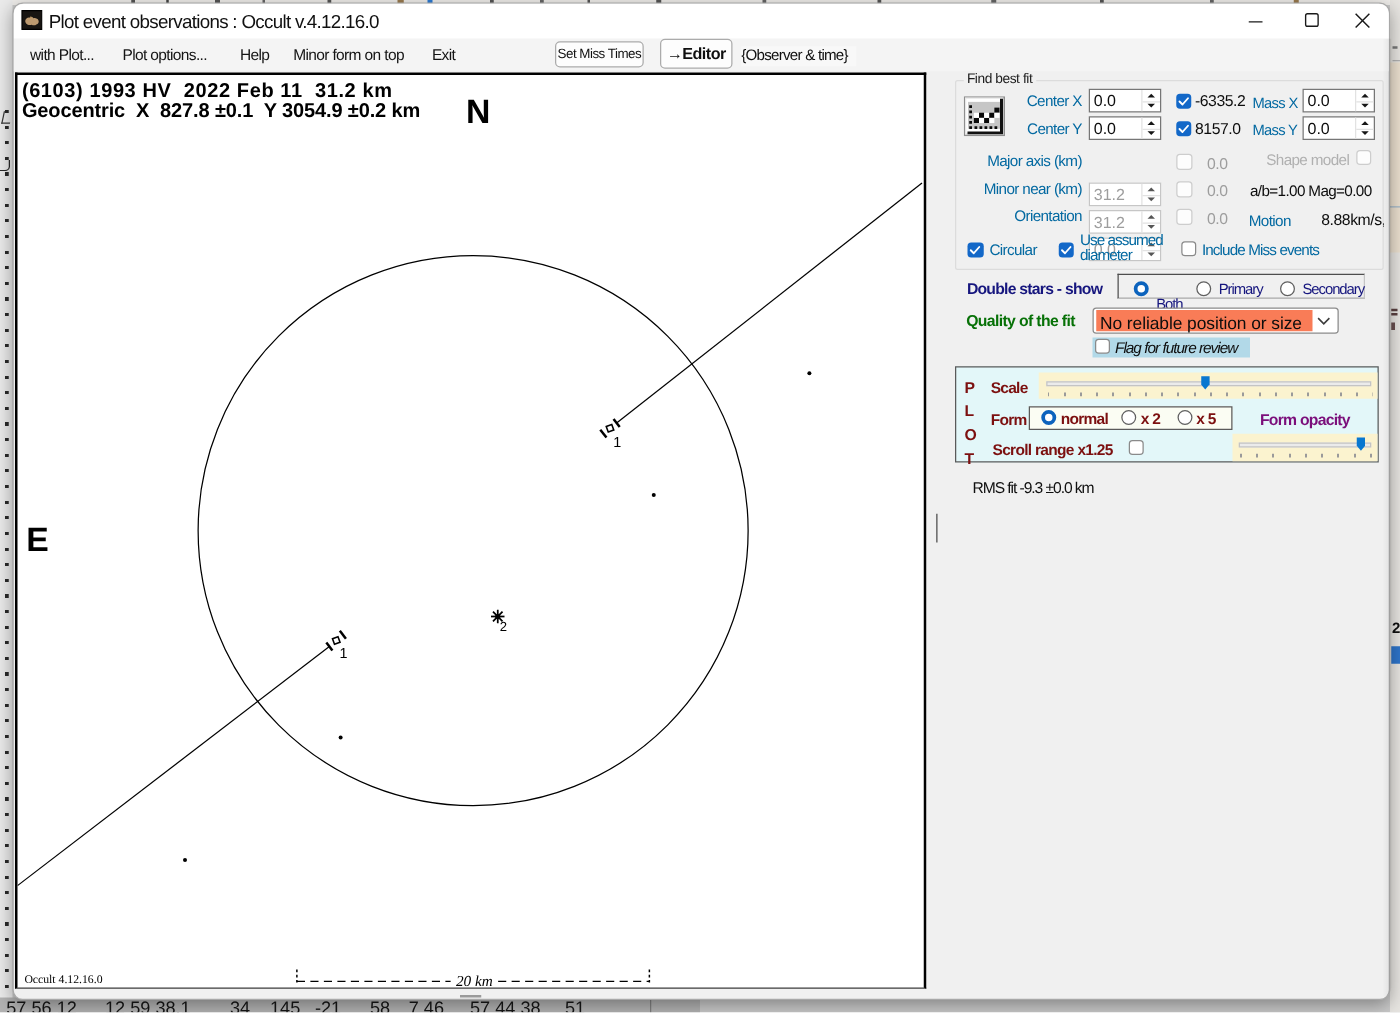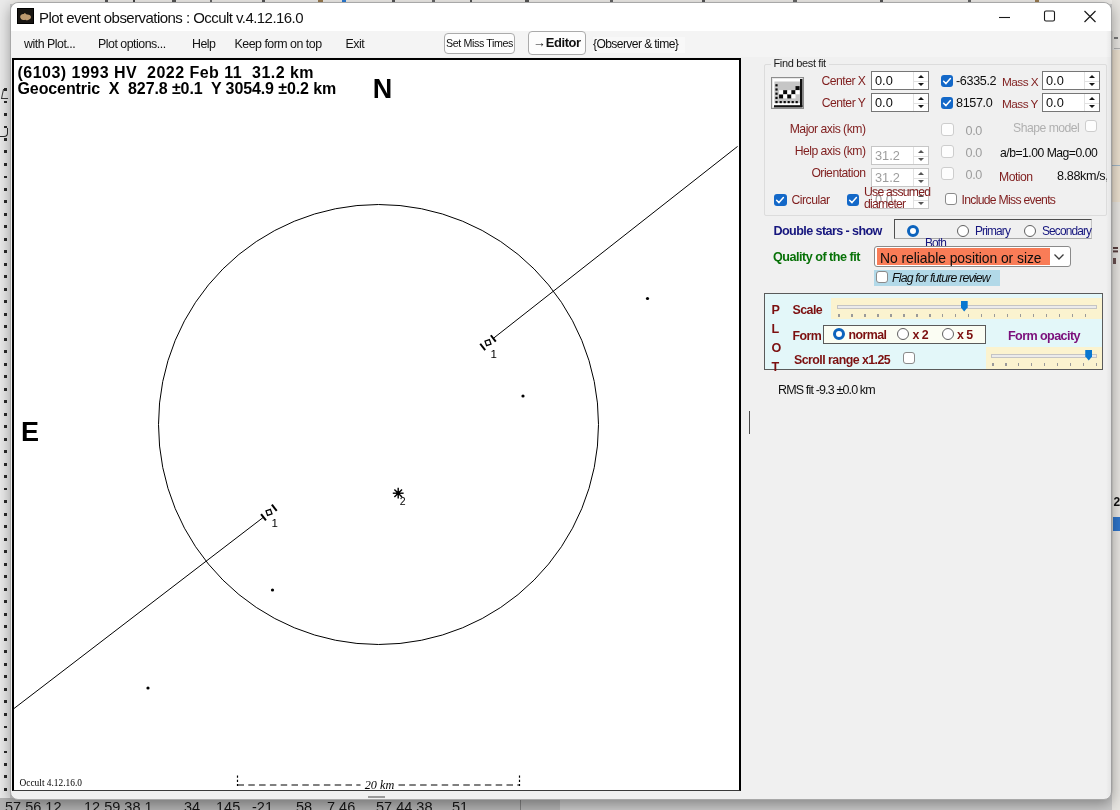--- a/index.html
+++ b/index.html
@@ -30,21 +30,21 @@
   .toolbtn{box-sizing:border-box;background:#fdfdfd;border:1px solid #ababab;border-radius:4px;
      text-align:center;color:#101010;}
   #btn-setmiss{left:433px;top:1.5px;width:71px;height:21px;font-size:10.7px;letter-spacing:-0.4px;line-height:19px;white-space:nowrap;}
   #btn-editor{left:517px;top:0px;width:58px;height:24px;font-size:12.9px;letter-spacing:-0.4px;line-height:22px;font-weight:bold;white-space:nowrap;}
   #observer-label{left:582px;top:6px;width:92px;height:16px;background:#f8f8f8;font-size:12.1px;letter-spacing:-0.6px;
      color:#101010;white-space:pre;}
   
   #plotarea{left:1px;top:55px;width:729px;height:733px;background:#ffffff;border:2px solid #000;border-bottom:1.2px solid #3a3a3a;box-sizing:border-box;}
   #plot-svg{position:absolute;left:0;top:0;}
   
-  .rp-label{font-size:12.2px;letter-spacing:-0.5px;color:#7f1d1d;white-space:pre;}
+  .rp-label{font-size:12.2px;letter-spacing:-0.5px;color:#0369a1;white-space:pre;}
   .rp-value{font-size:12.6px;letter-spacing:-0.35px;color:#0d0d0d;white-space:pre;}
   .dis-text{color:#9d9d9d;}
   .gray-text{color:#b0b0b0;}
   
   #groupbox{left:753px;top:61px;width:341px;height:150px;border:1px solid #dcdcdc;border-radius:2px;}
   #groupbox-label{left:759.5px;top:53.5px;background:#f0f0f0;padding:0 3px;font-size:11px;letter-spacing:-0.35px;color:#1a1a1a;white-space:pre;}
   
   .spin{width:58px;height:19px;background:#fff;border:1px solid #767676;box-sizing:border-box;}
   .spin .val{position:absolute;left:3px;top:1px;font-size:12.8px;color:#0d0d0d;white-space:pre;}
   .spin .btns{position:absolute;right:0px;top:0px;width:14px;height:100%;border-left:1px solid #e2e2e2;}
@@ -169,21 +169,21 @@
       </svg>
       <svg class="abs winbtn" style="left:1060px;top:0;width:40px;height:28px;" viewBox="0 0 40 28">
         <path d="M13.5 8 L24.5 19 M24.5 8 L13.5 19" stroke="#1a1a1a" stroke-width="1.2"></path>
       </svg>
     </div>
 
     <div class="abs" id="menubar">
       <div class="abs menu-item" style="left:13px;">with Plot...</div>
       <div class="abs menu-item" style="left:87px;">Plot options...</div>
       <div class="abs menu-item" style="left:181px;">Help</div>
-      <div class="abs menu-item" style="left:223.5px;">Keep form on top</div>
+      <div class="abs menu-item" style="left:223.5px;">Minor form on top</div>
       <div class="abs menu-item" style="left:334.5px;">Exit</div>
       <div class="abs toolbtn" id="btn-setmiss">Set Miss Times</div>
       <div class="abs toolbtn" id="btn-editor">→Editor</div>
       <div class="abs" id="observer-label">{Observer &amp; time}</div>
     </div>
 
     <div class="abs" id="plotarea">
       <svg id="plot-svg" width="725" height="729" viewBox="0 0 725 729">
           <text x="3.5" y="17.5" font-size="16" font-weight="bold" letter-spacing="0.48" font-family="Liberation Sans,sans-serif" style="white-space: pre;">(6103) 1993 HV  2022 Feb 11  31.2 km</text>
           <text x="3.5" y="33.5" font-size="16" font-weight="bold" letter-spacing="-0.1" font-family="Liberation Sans,sans-serif" style="white-space: pre;">Geocentric  X  827.8 ±0.1  Y 3054.9 ±0.2 km</text>
@@ -252,21 +252,21 @@
         <rect x="20.4" y="13.2" width="4.1" height="4.1" fill="#0a0a0a"></rect>
         <rect x="20.4" y="17.3" width="4.1" height="4.1" fill="#ffffff"></rect>
         <rect x="24.5" y="9.1" width="4.1" height="4.1" fill="#0a0a0a"></rect>
         <rect x="24.5" y="13.2" width="4.1" height="4.1" fill="#ffffff"></rect>
       </g>
     </svg>
 
     <div class="abs rp-label" style="left:754px;top:70.5px;width:100.5px;text-align:right;">Center X</div>
     <div class="abs rp-label" style="left:754px;top:92.5px;width:100.5px;text-align:right;">Center Y</div>
     <div class="abs rp-label" style="left:754px;top:118.5px;width:100.5px;text-align:right;">Major axis (km)</div>
-    <div class="abs rp-label" style="left:754px;top:140.5px;width:100.5px;text-align:right;">Help axis (km)</div>
+    <div class="abs rp-label" style="left:754px;top:140.5px;width:100.5px;text-align:right;">Minor near (km)</div>
     <div class="abs rp-label" style="left:754px;top:162.5px;width:100.5px;text-align:right;">Orientation</div>
 
     <div class="abs spin" style="left:860px;top:68px;">
       <div class="val">0.0</div>
       <div class="btns">
           <div class="arr-up"></div>
           <div class="arr-dn"></div>
         </div>
         <div class="sep"></div>
     </div>

